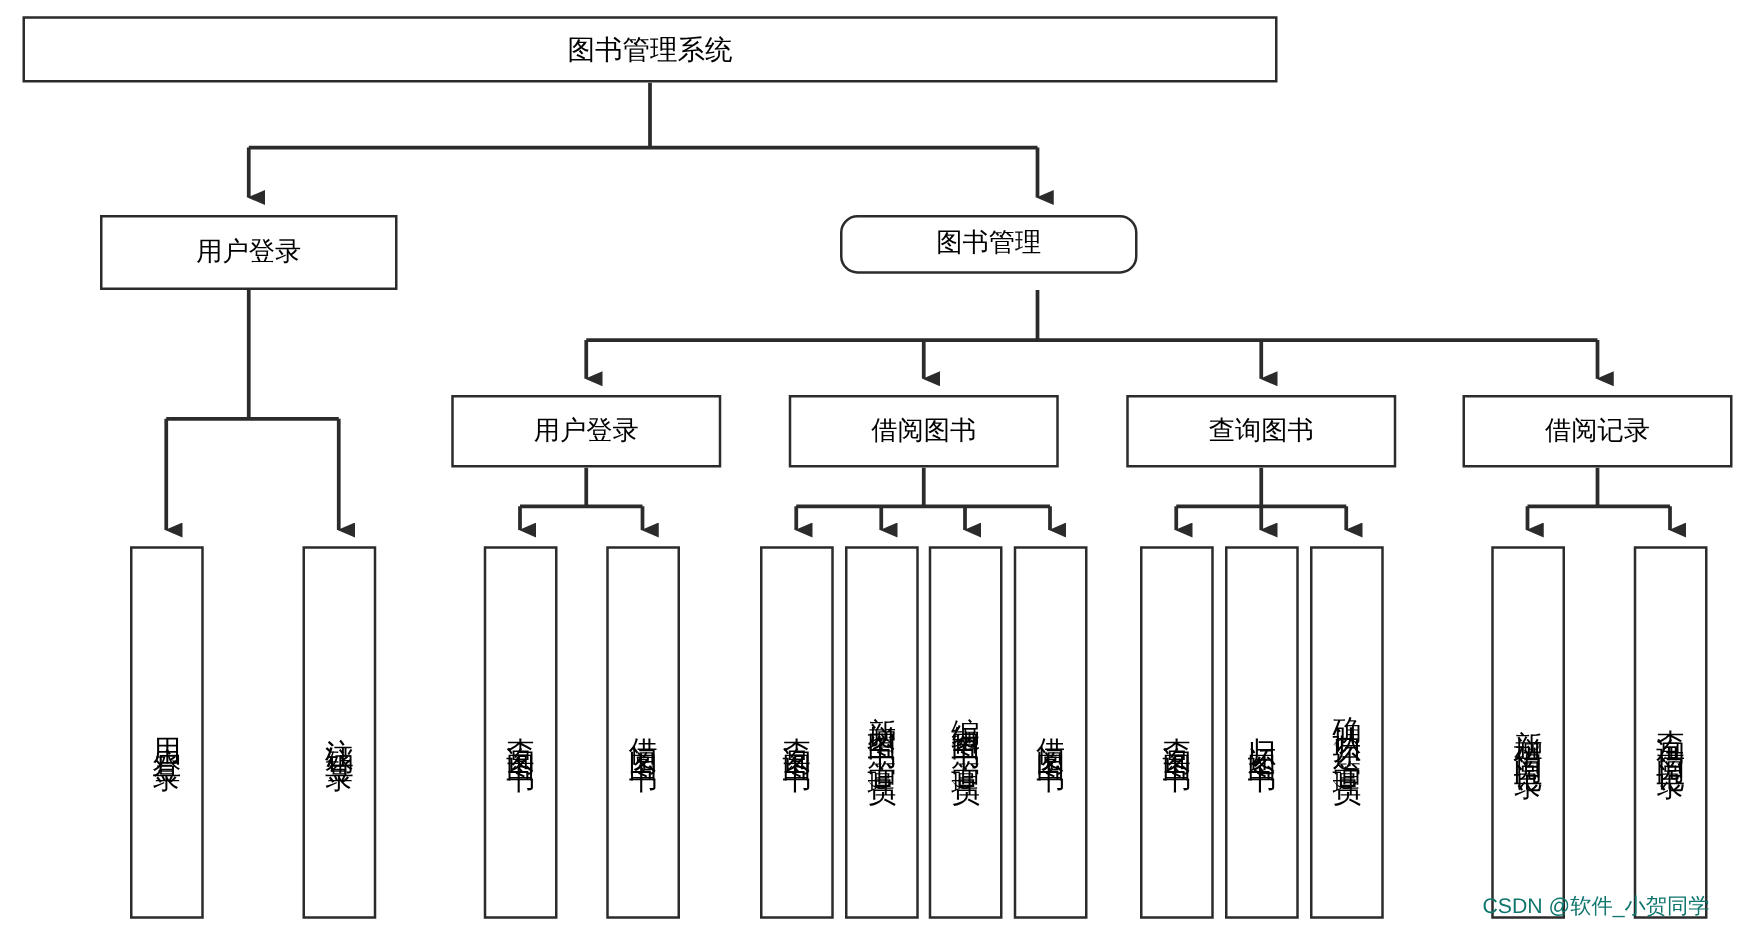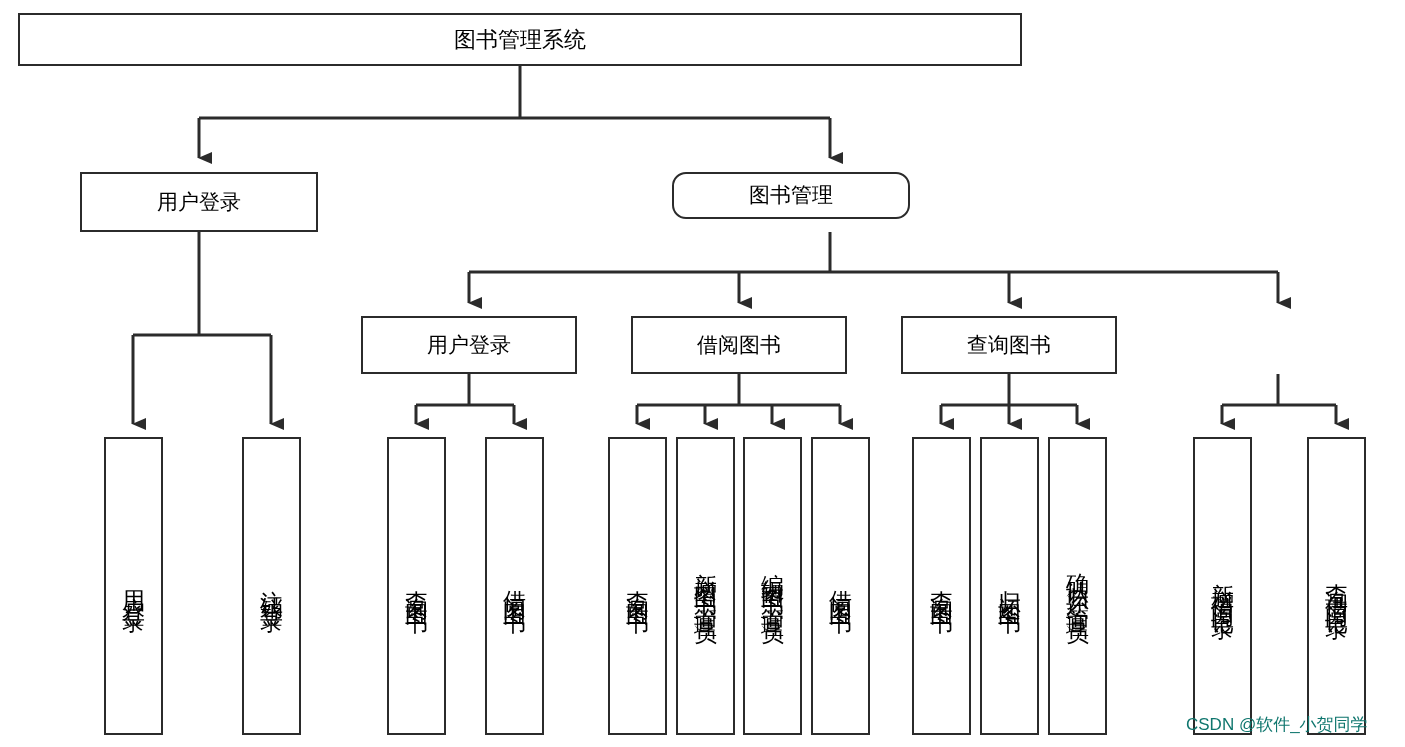--- a/index.html
+++ b/index.html
@@ -136,20 +136,23 @@
 
   <div class="node horizontal" style="left:361px;top:316px;width:216px;height:58px;">
     <span class="node-label">用户登录</span>
   </div>
   <div class="node horizontal" style="left:631px;top:316px;width:216px;height:58px;">
     <span class="node-label">借阅图书</span>
   </div>
   <div class="node horizontal" style="left:901px;top:316px;width:216px;height:58px;">
     <span class="node-label">查询图书</span>
   </div>
+  <div class="node horizontal" style="left:1170px;top:316px;width:216px;height:58px;">
+    <span class="node-label">借阅记录</span>
+  </div>
 
   <div class="node vertical" style="left:104px;top:437px;width:59px;height:298px;">
     <span class="node-label">用户登录</span>
   </div>
   <div class="node vertical" style="left:242px;top:437px;width:59px;height:298px;">
     <span class="node-label">注销登录</span>
   </div>
 
   <div class="node vertical" style="left:387px;top:437px;width:59px;height:298px;">
     <span class="node-label">查询图书</span>

